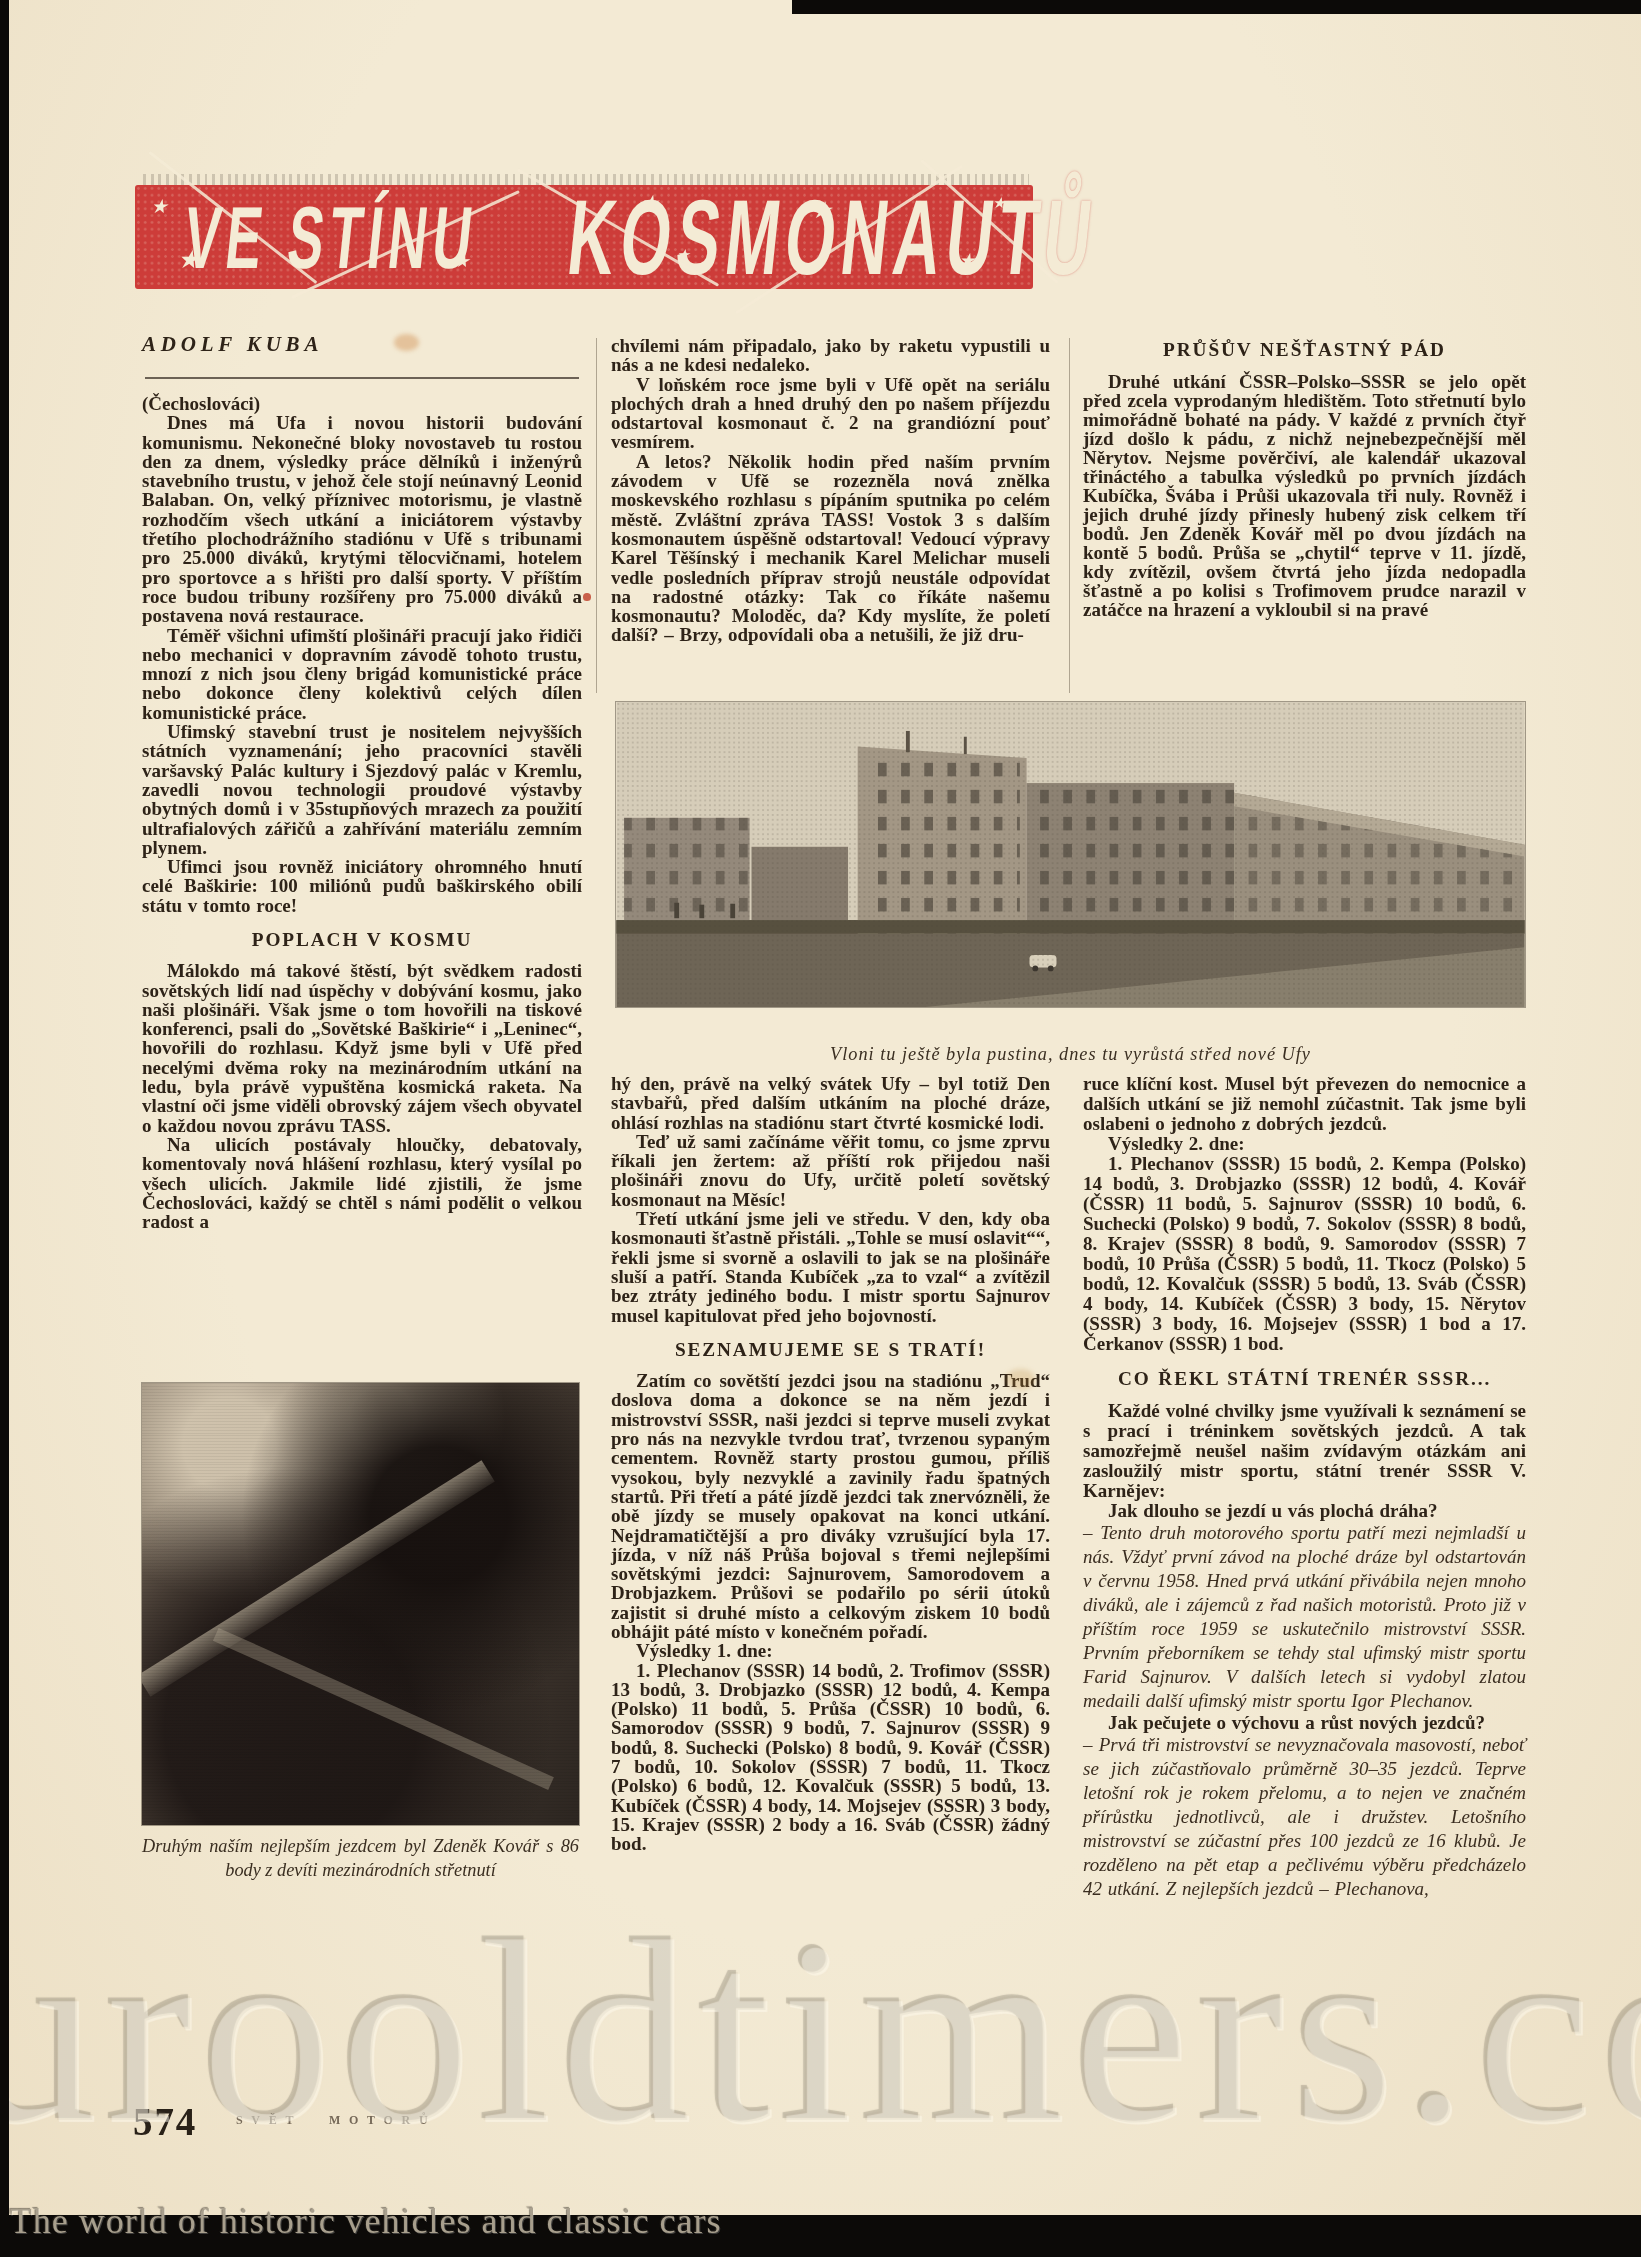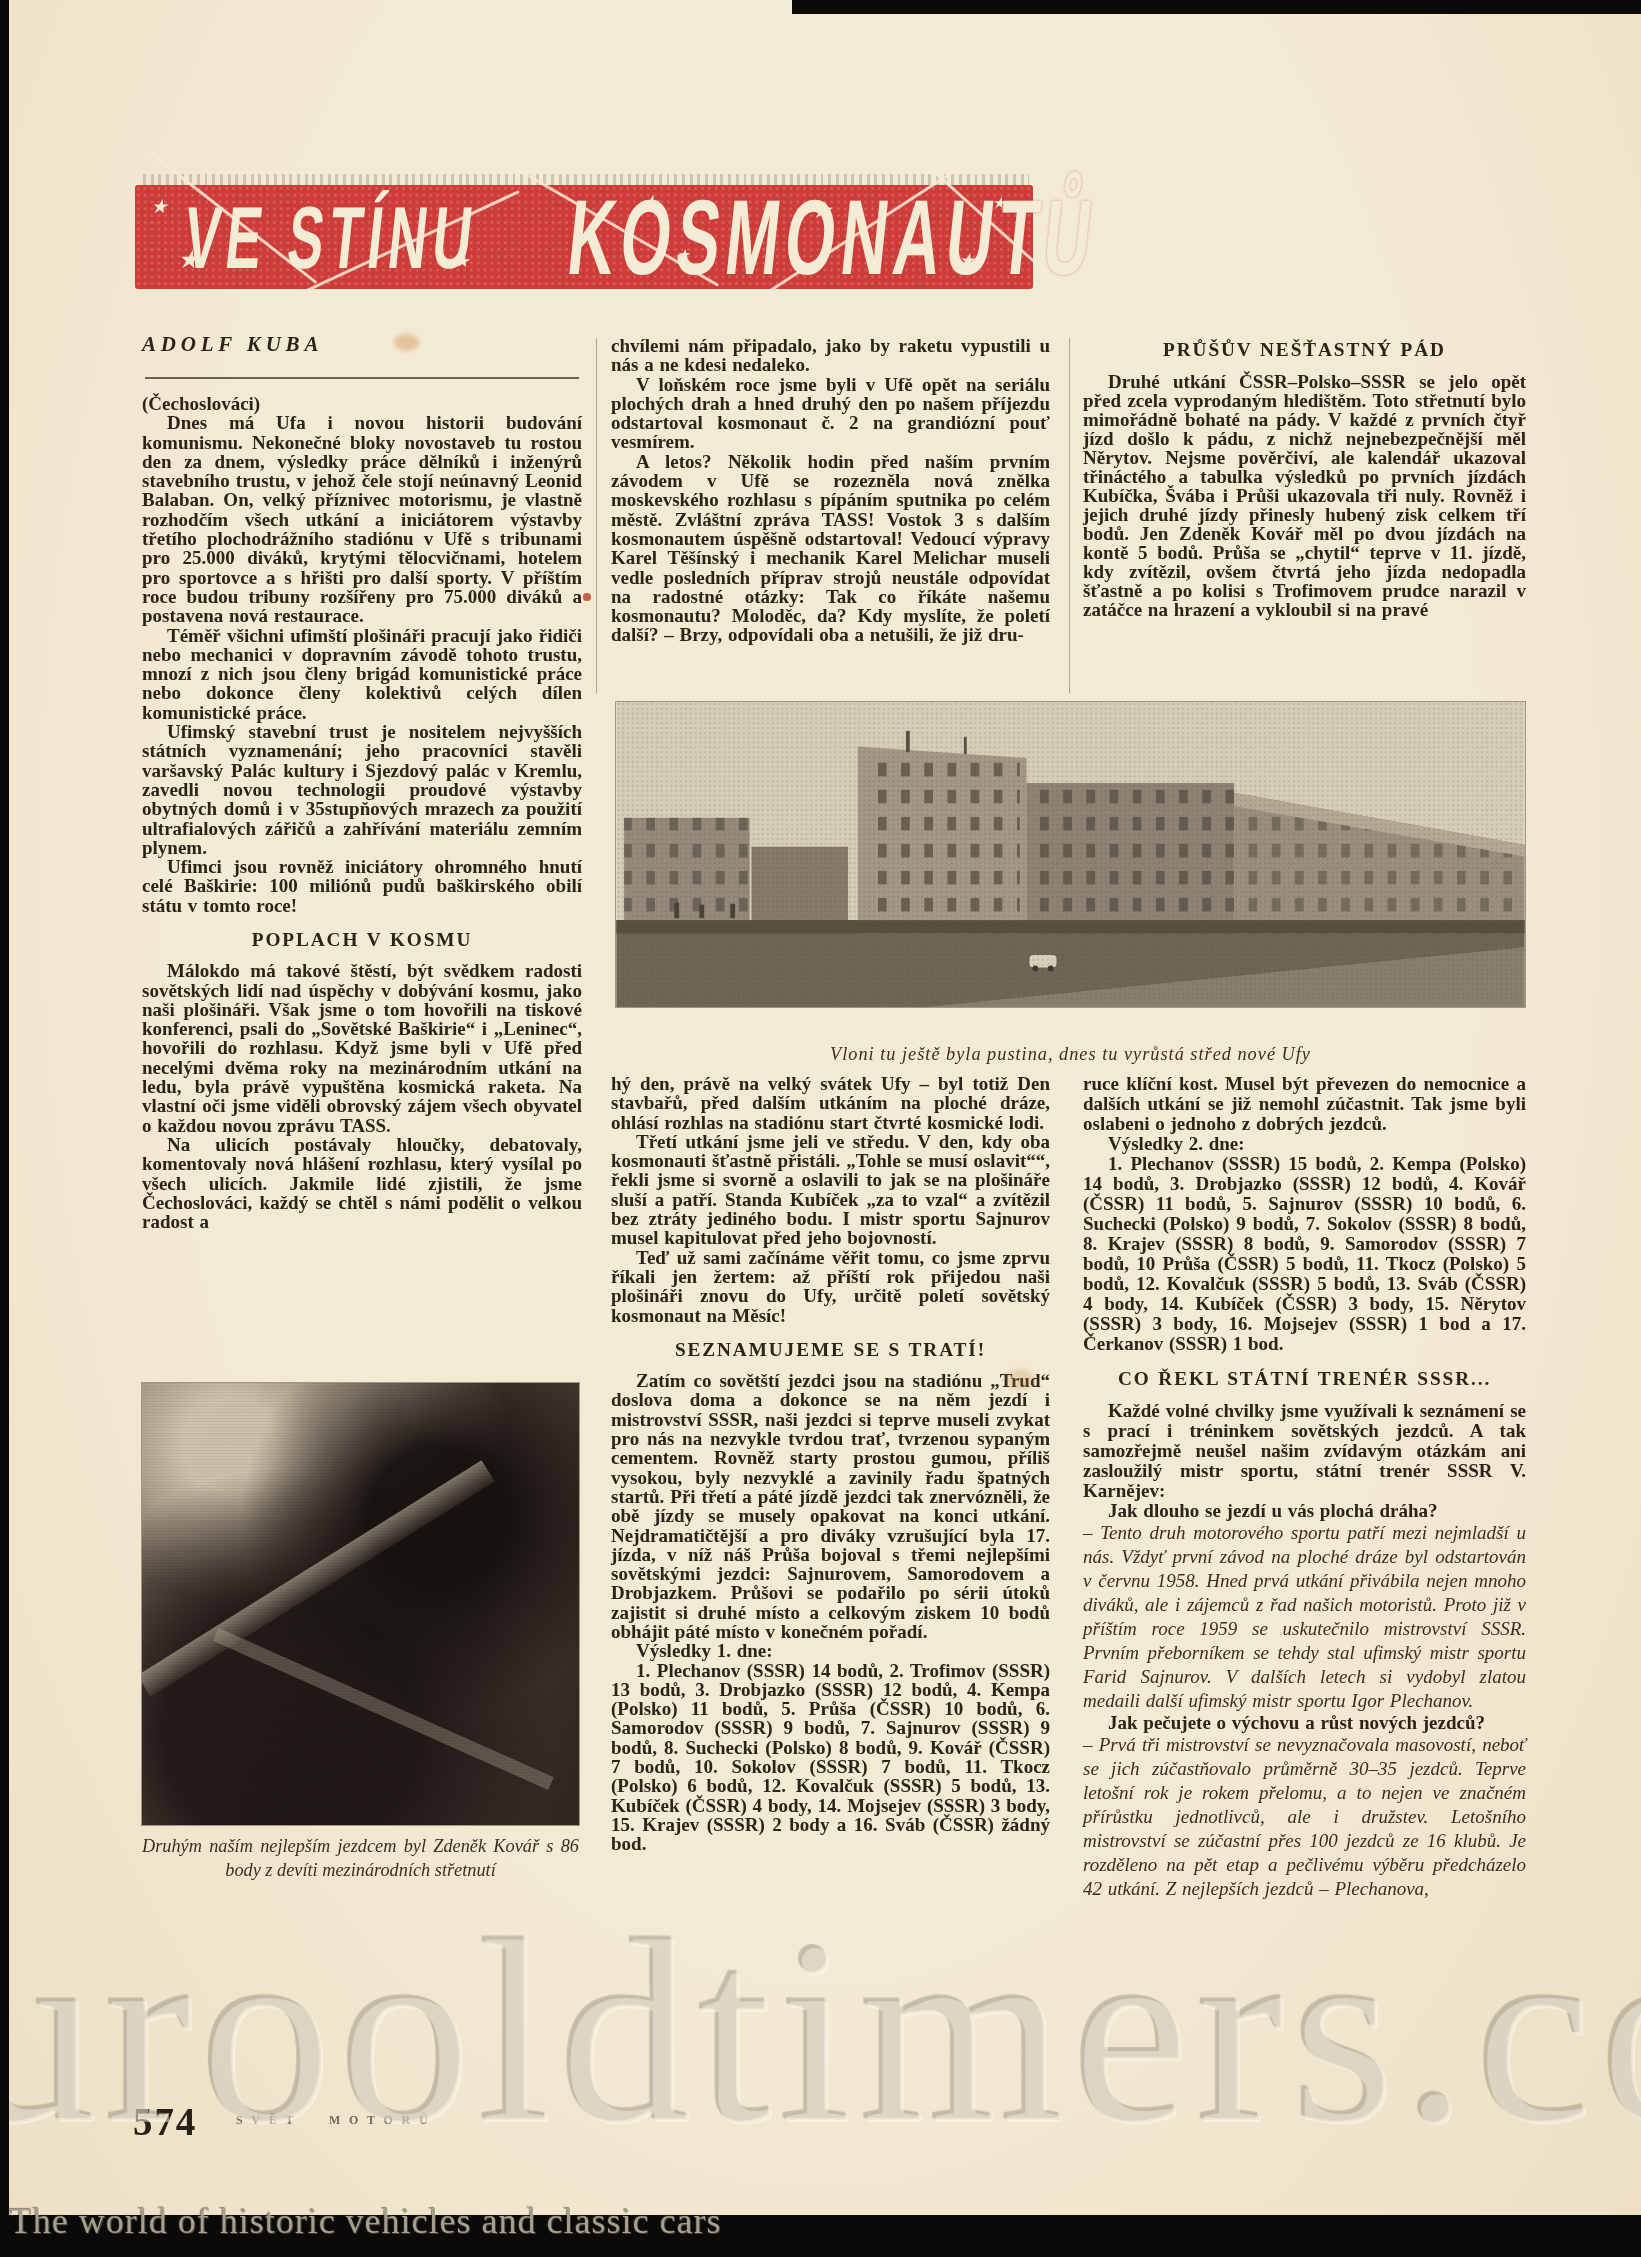--- a/index.html
+++ b/index.html
@@ -176,22 +176,22 @@
       <rect x="60" y="208" width="5" height="16" fill="#4a4338"></rect>
       <rect x="86" y="210" width="5" height="14" fill="#4a4338"></rect>
       <rect x="118" y="209" width="5" height="15" fill="#4a4338"></rect>
       <rect x="0" y="0" width="941" height="316" fill="url(#dots)"></rect>
     </svg>
   </div>
   <div class="caption city-cap">Vloni tu ještě byla pustina, dnes tu vyrůstá střed nové Ufy</div>
 
   <div class="col col2b">
     <p class="noind">hý den, právě na velký svátek Ufy – byl totiž Den stavbařů, před dalším utkáním na ploché dráze, ohlásí rozhlas na stadiónu start čtvrté kosmické lodi.</p>
+    <p>Teď už sami začínáme věřit tomu, co jsme zprvu říkali jen žertem: až příští rok přijedou naši plošináři znovu do Ufy, určitě poletí sovětský kosmonaut na Měsíc!</p>
     <p>Třetí utkání jsme jeli ve středu. V den, kdy oba kosmonauti šťastně přistáli. „Tohle se musí oslavit““, řekli jsme si svorně a oslavili to jak se na plošináře sluší a patří. Standa Kubíček „za to vzal“ a zvítězil bez ztráty jediného bodu. I mistr sportu Sajnurov musel kapitulovat před jeho bojovností.</p>
-    <p>Teď už sami začínáme věřit tomu, co jsme zprvu říkali jen žertem: až příští rok přijedou naši plošináři znovu do Ufy, určitě poletí sovětský kosmonaut na Měsíc!</p>
     <div class="xhead">SEZNAMUJEME SE S TRATÍ!</div>
     <p>Zatím co sovětští jezdci jsou na stadiónu „Trud“ doslova doma a dokonce se na něm jezdí i mistrovství SSSR, naši jezdci si teprve museli zvykat pro nás na nezvykle tvrdou trať, tvrzenou sypaným cementem. Rovněž starty prostou gumou, příliš vysokou, byly nezvyklé a zavinily řadu špatných startů. Při třetí a páté jízdě jezdci tak znervózněli, že obě jízdy se musely opakovat na konci utkání. Nejdramatičtější a pro diváky vzrušující byla 17. jízda, v níž náš Průša bojoval s třemi nejlepšími sovětskými jezdci: Sajnurovem, Samorodovem a Drobjazkem. Průšovi se podařilo po sérii útoků zajistit si druhé místo a celkovým ziskem 10 bodů obhájit páté místo v konečném pořadí.</p>
     <p class="subhead">Výsledky 1. dne:</p>
     <p>1. Plechanov (SSSR) 14 bodů, 2. Trofimov (SSSR) 13 bodů, 3. Drobjazko (SSSR) 12 bodů, 4. Kempa (Polsko) 11 bodů, 5. Průša (ČSSR) 10 bodů, 6. Samorodov (SSSR) 9 bodů, 7. Sajnurov (SSSR) 9 bodů, 8. Suchecki (Polsko) 8 bodů, 9. Kovář (ČSSR) 7 bodů, 10. Sokolov (SSSR) 7 bodů, 11. Tkocz (Polsko) 6 bodů, 12. Kovalčuk (SSSR) 5 bodů, 13. Kubíček (ČSSR) 4 body, 14. Mojsejev (SSSR) 3 body, 15. Krajev (SSSR) 2 body a 16. Sváb (ČSSR) žádný bod.</p>
   </div>
 
   <div class="col col3b">
     <p class="noind">ruce klíční kost. Musel být převezen do nemocnice a dalších utkání se již nemohl zúčastnit. Tak jsme byli oslabeni o jednoho z dobrých jezdců.</p>
     <p class="subhead">Výsledky 2. dne:</p>
     <p>1. Plechanov (SSSR) 15 bodů, 2. Kempa (Polsko) 14 bodů, 3. Drobjazko (SSSR) 12 bodů, 4. Kovář (ČSSR) 11 bodů, 5. Sajnurov (SSSR) 10 bodů, 6. Suchecki (Polsko) 9 bodů, 7. Sokolov (SSSR) 8 bodů, 8. Krajev (SSSR) 8 bodů, 9. Samorodov (SSSR) 7 bodů, 10 Průša (ČSSR) 5 bodů, 11. Tkocz (Polsko) 5 bodů, 12. Kovalčuk (SSSR) 5 bodů, 13. Sváb (ČSSR) 4 body, 14. Kubíček (ČSSR) 3 body, 15. Něrytov (SSSR) 3 body, 16. Mojsejev (SSSR) 1 bod a 17. Čerkanov (SSSR) 1 bod.</p>

